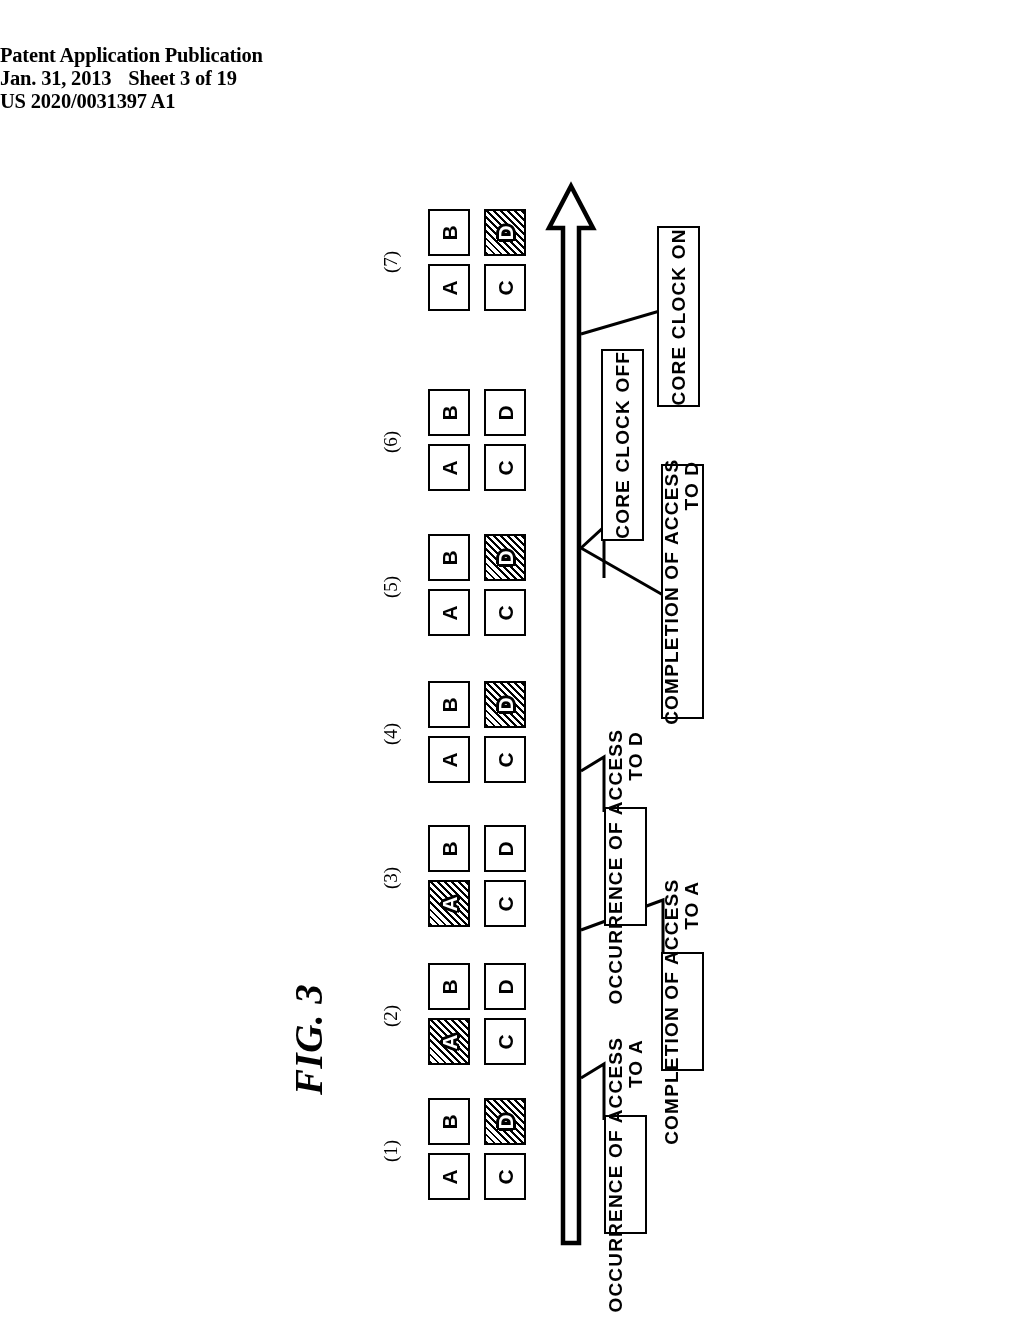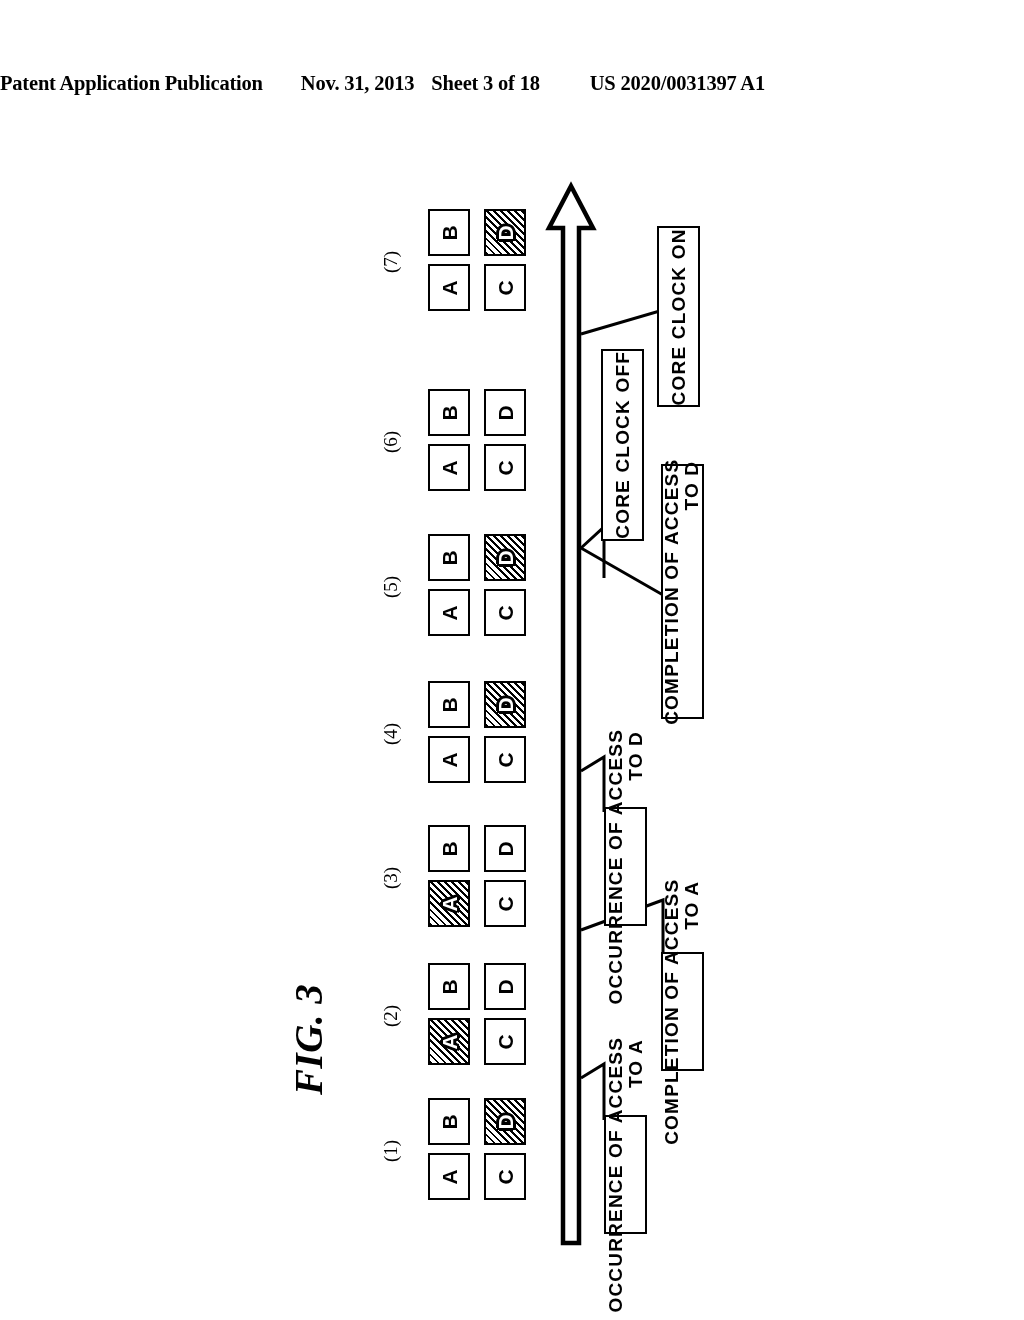--- a/index.html
+++ b/index.html
@@ -12,32 +12,33 @@
     height: 1320px;
     position: relative;
     font-family: "Liberation Serif", serif;
     color: #000000;
     overflow: hidden;
   }
 
   
   #page-header {
     position: absolute;
-    top: 72px;
+    top: 83px;
     left: 0;
     width: 1024px;
     height: 30px;
     display: flex;
-    justify-content: flex-start;
+    justify-content: flex-end;
     align-items: baseline;
     font-family: "Liberation Serif", serif;
     font-weight: bold;
     font-size: 20.5px;
     letter-spacing: -0.2px;
     white-space: nowrap;
+    flex-direction: column;
   }
   #page-header .hdr-left   { margin-right: 38px; }
   #page-header .hdr-mid    { margin-right: 38px; }
   #page-header .hdr-mid span { margin-right: 12px; }
 
   
   #fig-label {
     position: absolute;
     left: 286px;
     top: 1095px;
@@ -152,22 +153,22 @@
     text-align: right;
     padding-right: 2px;
   }
 </style>
 </head>
 <body>
 
 <div id="page-header">
   <span class="hdr-left">Patent Application Publication</span>
   <span class="hdr-mid">
-    <span>Nov. 31, 2013</span>
-    <span>Sheet 3 of 18</span>
+    <span>Jan. 31, 2013</span>
+    <span>Sheet 3 of 19</span>
   </span>
   <span class="hdr-right">US 2020/0031397 A1</span>
 </div>
 
 <div id="fig-label">FIG. 3</div>
 
 <div id="diagram">
 
   <svg id="timeline-svg" viewBox="0 0 1024 1320" xmlns="http://www.w3.org/2000/svg">
 

